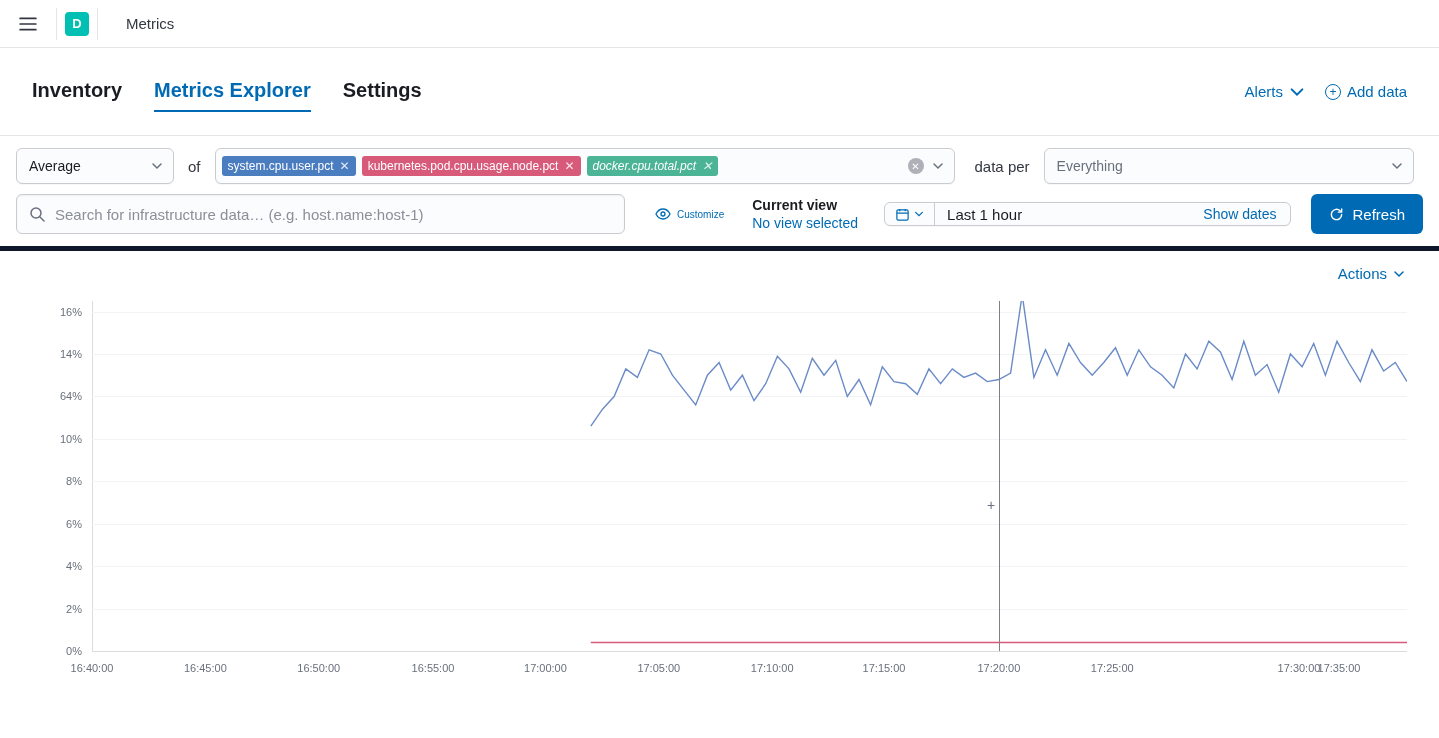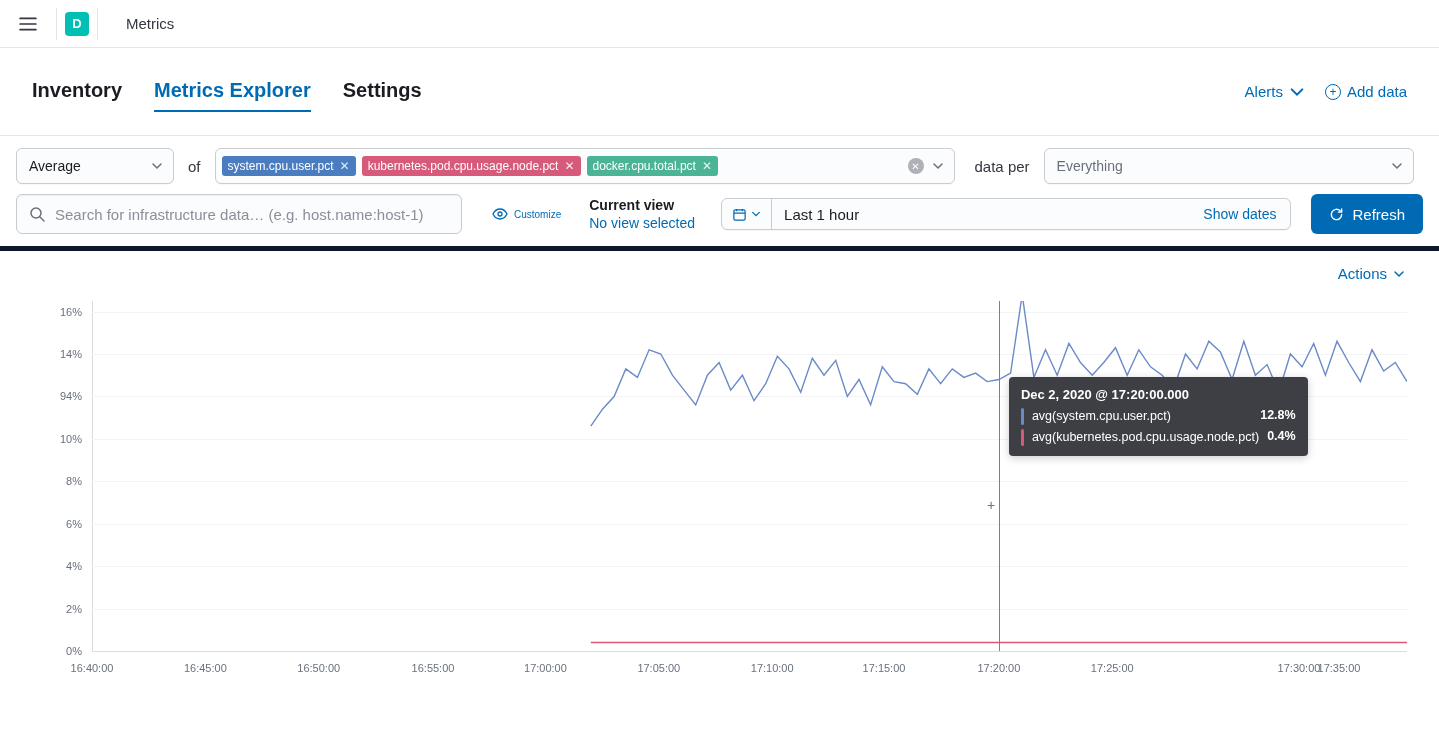--- a/index.html
+++ b/index.html
@@ -118,36 +118,36 @@
     color: #fff;
     font-size: 12px;
     border-radius: 3px;
     padding: 3px 6px;
     display: flex; align-items: center; gap: 6px;
     white-space: nowrap;
   }
   .pill .x { opacity: 0.85; cursor: pointer; font-size: 12px; }
   .pill.blue { background: #4a7cc0; }
   .pill.pink { background: #d75a7b; }
-  .pill.green { background: #4bb396; }
+  .pill.green { background: #4bb396; font-style: italic; }
   .clear-btn {
     position: absolute; right: 30px;
     width: 16px; height: 16px; border-radius: 50%;
     background: #aeb1b8; color: #fff;
     display: flex; align-items: center; justify-content: center;
     font-size: 10px; cursor: pointer;
   }
   .pills-chev { position: absolute; right: 10px; color: #69707d; }
   .search-box {
     border: 1px solid #c9cbcf;
     border-radius: 6px;
     background: #fbfcfd;
     box-shadow: inset 0 1px 2px rgba(0,0,0,0.05);
     height: 40px;
-    width: 446px;
+    width: 609px;
     display: flex; align-items: center;
     padding: 0 12px;
     gap: 10px;
   }
   .search-box input {
     border: none; background: transparent; outline: none;
     font-size: 15px; flex: 1;
     color: #1a1c21;
   }
   .search-box input::placeholder { color: #8a8f99; }
@@ -162,21 +162,21 @@
     line-height: 1.3;
   }
   .current-view .title { font-weight: 700; font-size: 14px; }
   .current-view .sub { color: #006bb4; font-size: 14px; cursor: pointer; }
   .date-picker {
     display: flex; align-items: center;
     border: 1px solid #c9cbcf;
     border-radius: 6px;
     background: #fbfcfd;
     box-shadow: 0 1px 1px rgba(0,0,0,0.03), inset 0 1px 0 #fff;
-    height: 32px;
+    height: 24px;
     margin-left: 16px;
     flex: 1;
   }
   .date-left {
     border-right: 1px solid #c9cbcf;
     padding: 0 10px;
     display: flex; align-items: center; gap: 4px;
     color: #006bb4;
     height: 100%;
   }
@@ -382,21 +382,21 @@
   </div>
 
   <div class="chart" id="chart">
     <div class="y-axis" id="y-axis">
         <div class="y-tick" style="top: 350px;">0%</div>
         <div class="y-tick" style="top: 307.576px;">2%</div>
         <div class="y-tick" style="top: 265.152px;">4%</div>
         <div class="y-tick" style="top: 222.727px;">6%</div>
         <div class="y-tick" style="top: 180.303px;">8%</div>
         <div class="y-tick" style="top: 137.879px;">10%</div>
-        <div class="y-tick" style="top: 95.4545px;">94%</div>
+        <div class="y-tick" style="top: 95.4545px;">64%</div>
         <div class="y-tick" style="top: 53.0303px;">14%</div>
         <div class="y-tick" style="top: 10.6061px;">16%</div>
       </div>
     <div class="axis-border"></div>
     <div class="grid" id="grid">
         <div class="gridline" style="top: 350px;"></div>
         <div class="gridline" style="top: 307.576px;"></div>
         <div class="gridline" style="top: 265.152px;"></div>
         <div class="gridline" style="top: 222.727px;"></div>
         <div class="gridline" style="top: 180.303px;"></div>
@@ -418,27 +418,14 @@
         <div class="x-tick" style="left: 566.81px;">17:05:00</div>
         <div class="x-tick" style="left: 680.172px;">17:10:00</div>
         <div class="x-tick" style="left: 792px;">17:15:00</div>
         <div class="x-tick" style="left: 906.897px;">17:20:00</div>
         <div class="x-tick" style="left: 1020.26px;">17:25:00</div>
         <div class="x-tick" style="left: 1175px; margin-left: 32px;">17:30:00</div>
         <div class="x-tick" style="left: 1246.98px;">17:35:00</div>
       </div>
   <div class="hover-line" style="left: 966.897px;"></div>
       <div class="hover-cross" style="left: 960.897px; top: 201.515px;">+</div>
-      <div class="tooltip" style="left: 976.897px; top: 76px;">
-        <div class="tooltip-time">Dec 2, 2020 @ 17:20:00.000</div>
-        <div class="tooltip-row">
-          <div class="tooltip-color" style="background: rgb(106, 139, 199);"></div>
-          <div class="tooltip-label">avg(system.cpu.user.pct)</div>
-          <div class="tooltip-val">12.8%</div>
-        </div>
-        <div class="tooltip-row">
-          <div class="tooltip-color" style="background: rgb(215, 90, 123);"></div>
-          <div class="tooltip-label">avg(kubernetes.pod.cpu.usage.node.pct)</div>
-          <div class="tooltip-val">0.4%</div>
-        </div>
-      </div>
     </div>
 </div>
 
 </body></html>

